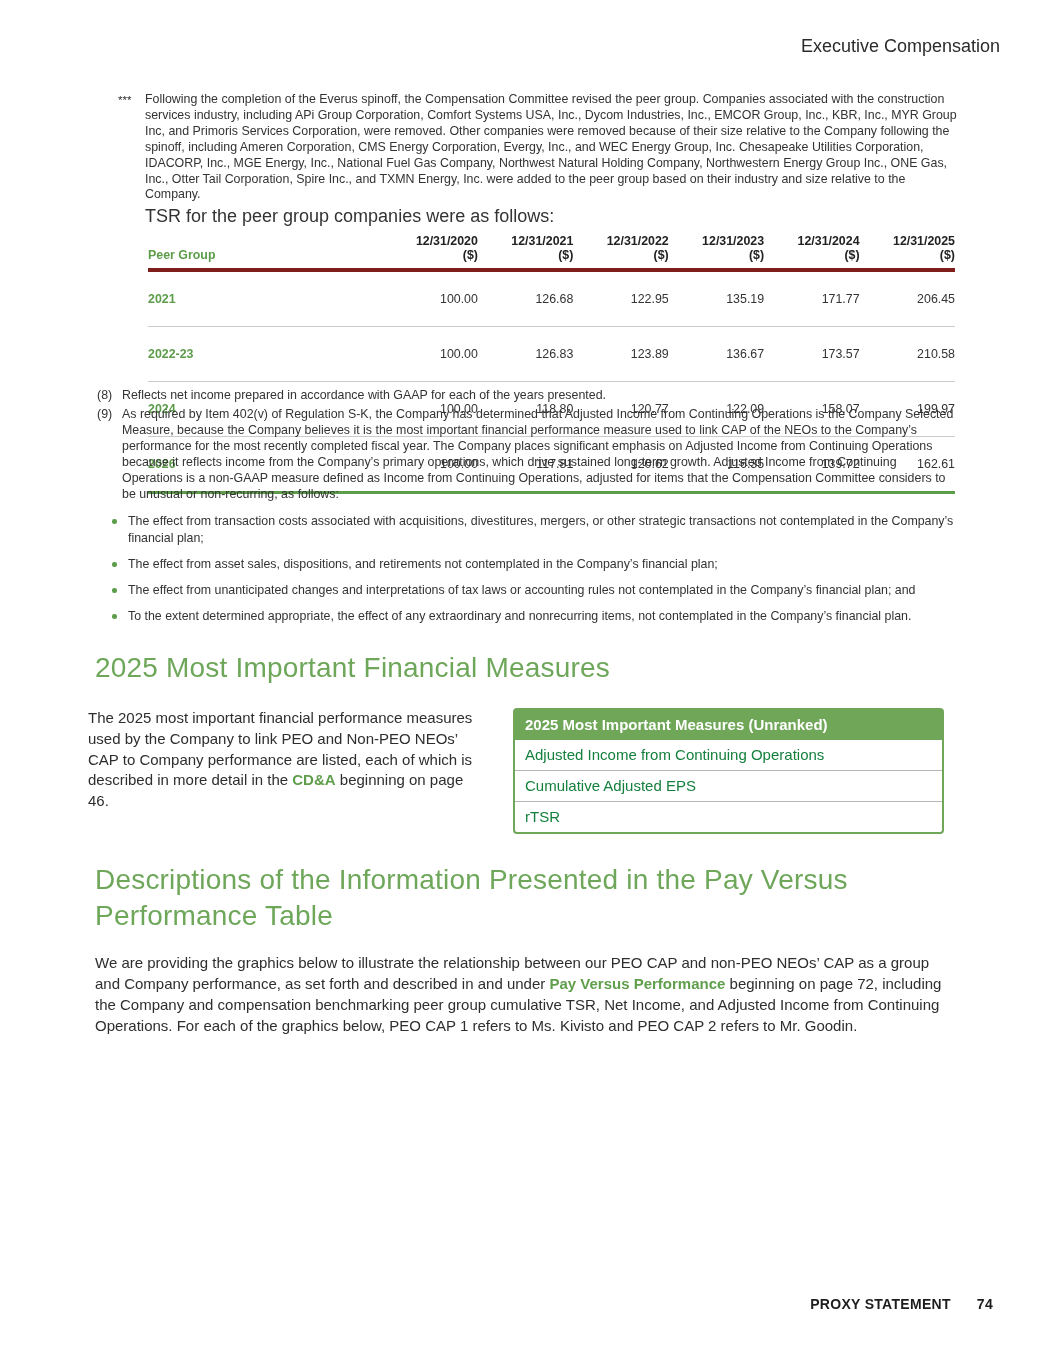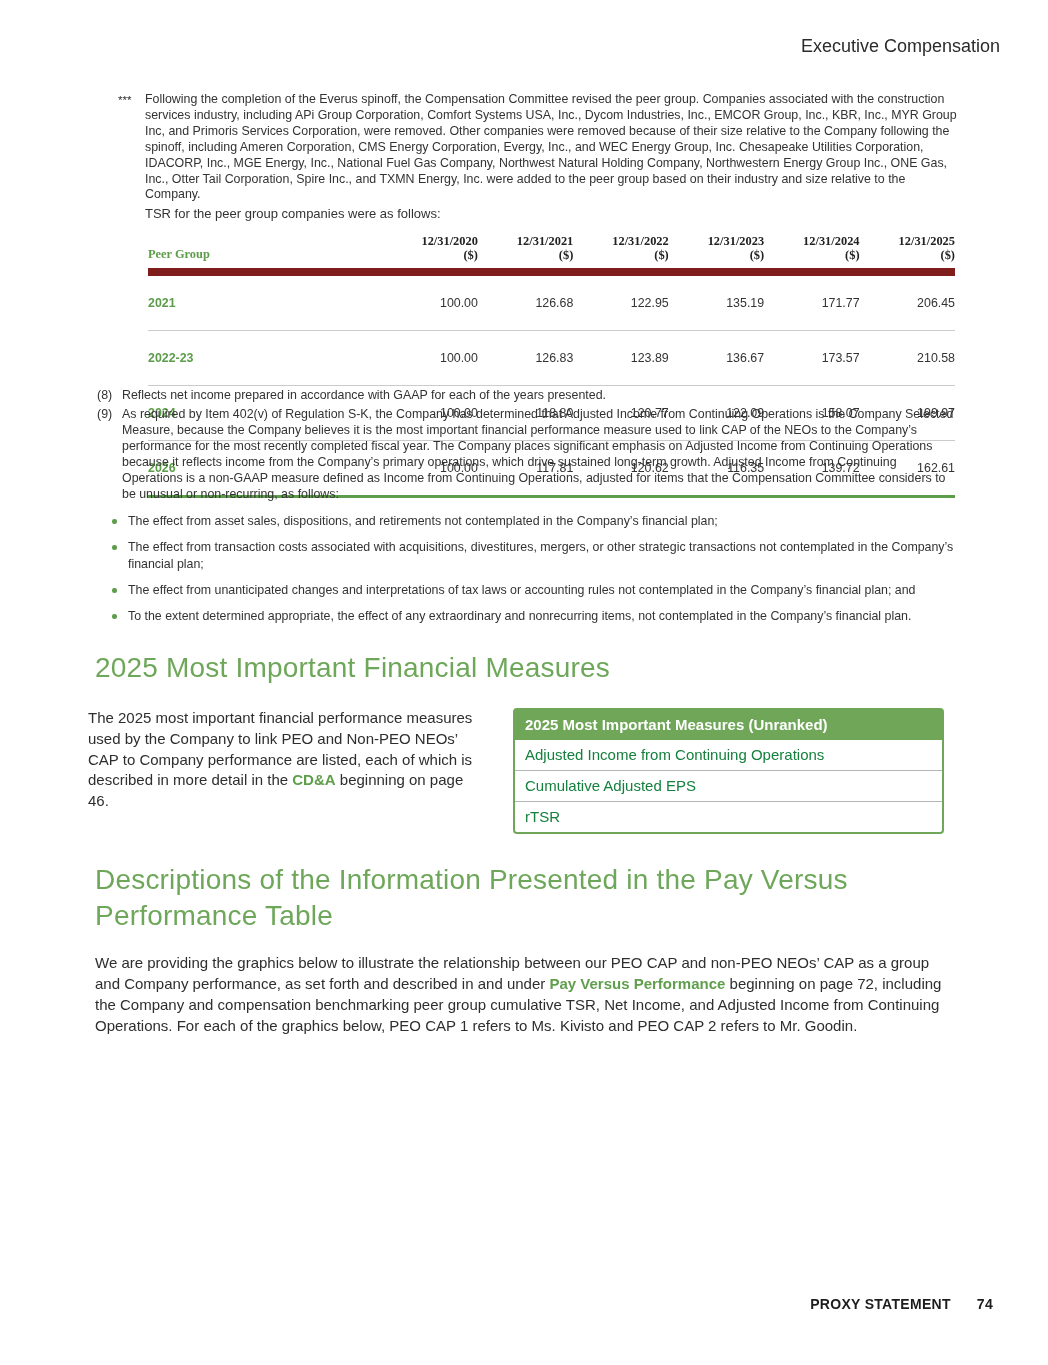--- a/index.html
+++ b/index.html
@@ -8,26 +8,26 @@
     position:relative; width:1048px; height:1365px; background:#ffffff;
     font-family:"Liberation Sans", sans-serif; color:#2e2e2e; overflow:hidden;
   }
   .running-header {
     position:absolute; top:36px; right:48px; font-size:18px; color:#2b2b2b;
   }
   
   .fn-star { position:absolute; top:92px; left:118px; width:840px; display:flex; }
   .fn-star .marker { width:27px; flex:0 0 27px; font-size:11.5px; padding-top:2px; }
   .fn-body { flex:1; font-size:12.4px; line-height:15.9px; color:#333; }
-  .tsr-intro { position:absolute; top:206px; left:145px; font-size:13px; color:#333; }
+  .tsr-intro { position:absolute; top:206px; left:145px; font-size:18px; color:#333; }
 
   
   .peer-table-wrap { position:absolute; top:234px; left:148px; width:807px; }
   table.peer { width:100%; border-collapse:collapse; font-size:12.4px; }
-  table.peer thead th { border-bottom:8px solid #7f1d1d; padding:0 0 6px 0; vertical-align:bottom;font-family:Liberation Serif, serif; }
+  table.peer thead th { border-bottom:4px solid #7f1d1d; padding:0 0 6px 0; vertical-align:bottom; }
   table.peer thead th.lbl { text-align:left; color:#5c9c4a; font-weight:bold; width:29%; }
   table.peer thead th.num { text-align:right; font-weight:bold; color:#222; width:11.8%; }
   table.peer thead th.num div { line-height:14px; }
   table.peer tbody th { text-align:left; color:#5c9c4a; font-weight:bold; padding:7px 0; border-bottom:1px solid #cbcbcb; }
   table.peer tbody td { text-align:right; color:#333; padding:20px 0; border-bottom:1px solid #cbcbcb; }
   table.peer tbody tr:last-child th, table.peer tbody tr:last-child td { border-bottom:3px solid #5c9c4a; }
 
   
   .fn-num { position:absolute; display:flex; left:97px; width:860px; }
   .fn-num .marker { flex:0 0 25px; font-size:12.4px; color:#333; }
@@ -156,25 +156,25 @@
   </div>
 
   <div class="fn-num fn9">
     <span class="marker">(9)</span>
     <div class="fn-body">As required by Item 402(v) of Regulation S-K, the Company has determined that Adjusted Income from Continuing Operations is the Company Selected Measure, because the Company believes it is the most important financial performance measure used to link CAP of the NEOs to the Company’s performance for the most recently completed fiscal year. The Company places significant emphasis on Adjusted Income from Continuing Operations because it reflects income from the Company’s primary operations, which drive sustained long-term growth. Adjusted Income from Continuing Operations is a non-GAAP measure defined as Income from Continuing Operations, adjusted for items that the Compensation Committee considers to be unusual or non-recurring, as follows:</div>
   </div>
 
   <ul class="bullets">
     <li>
       <span class="dot"></span>
+      <span>The effect from transaction costs associated with acquisitions, divestitures, mergers, or other strategic transactions not contemplated in the Company’s financial plan;</span>
+    </li>
+    <li>
+      <span class="dot"></span>
       <span>The effect from asset sales, dispositions, and retirements not contemplated in the Company’s financial plan;</span>
-    </li>
-    <li>
-      <span class="dot"></span>
-      <span>The effect from transaction costs associated with acquisitions, divestitures, mergers, or other strategic transactions not contemplated in the Company’s financial plan;</span>
     </li>
     <li>
       <span class="dot"></span>
       <span>The effect from unanticipated changes and interpretations of tax laws or accounting rules not contemplated in the Company’s financial plan; and</span>
     </li>
     <li>
       <span class="dot"></span>
       <span>To the extent determined appropriate, the effect of any extraordinary and nonrecurring items, not contemplated in the Company’s financial plan.</span>
     </li>
   </ul>

